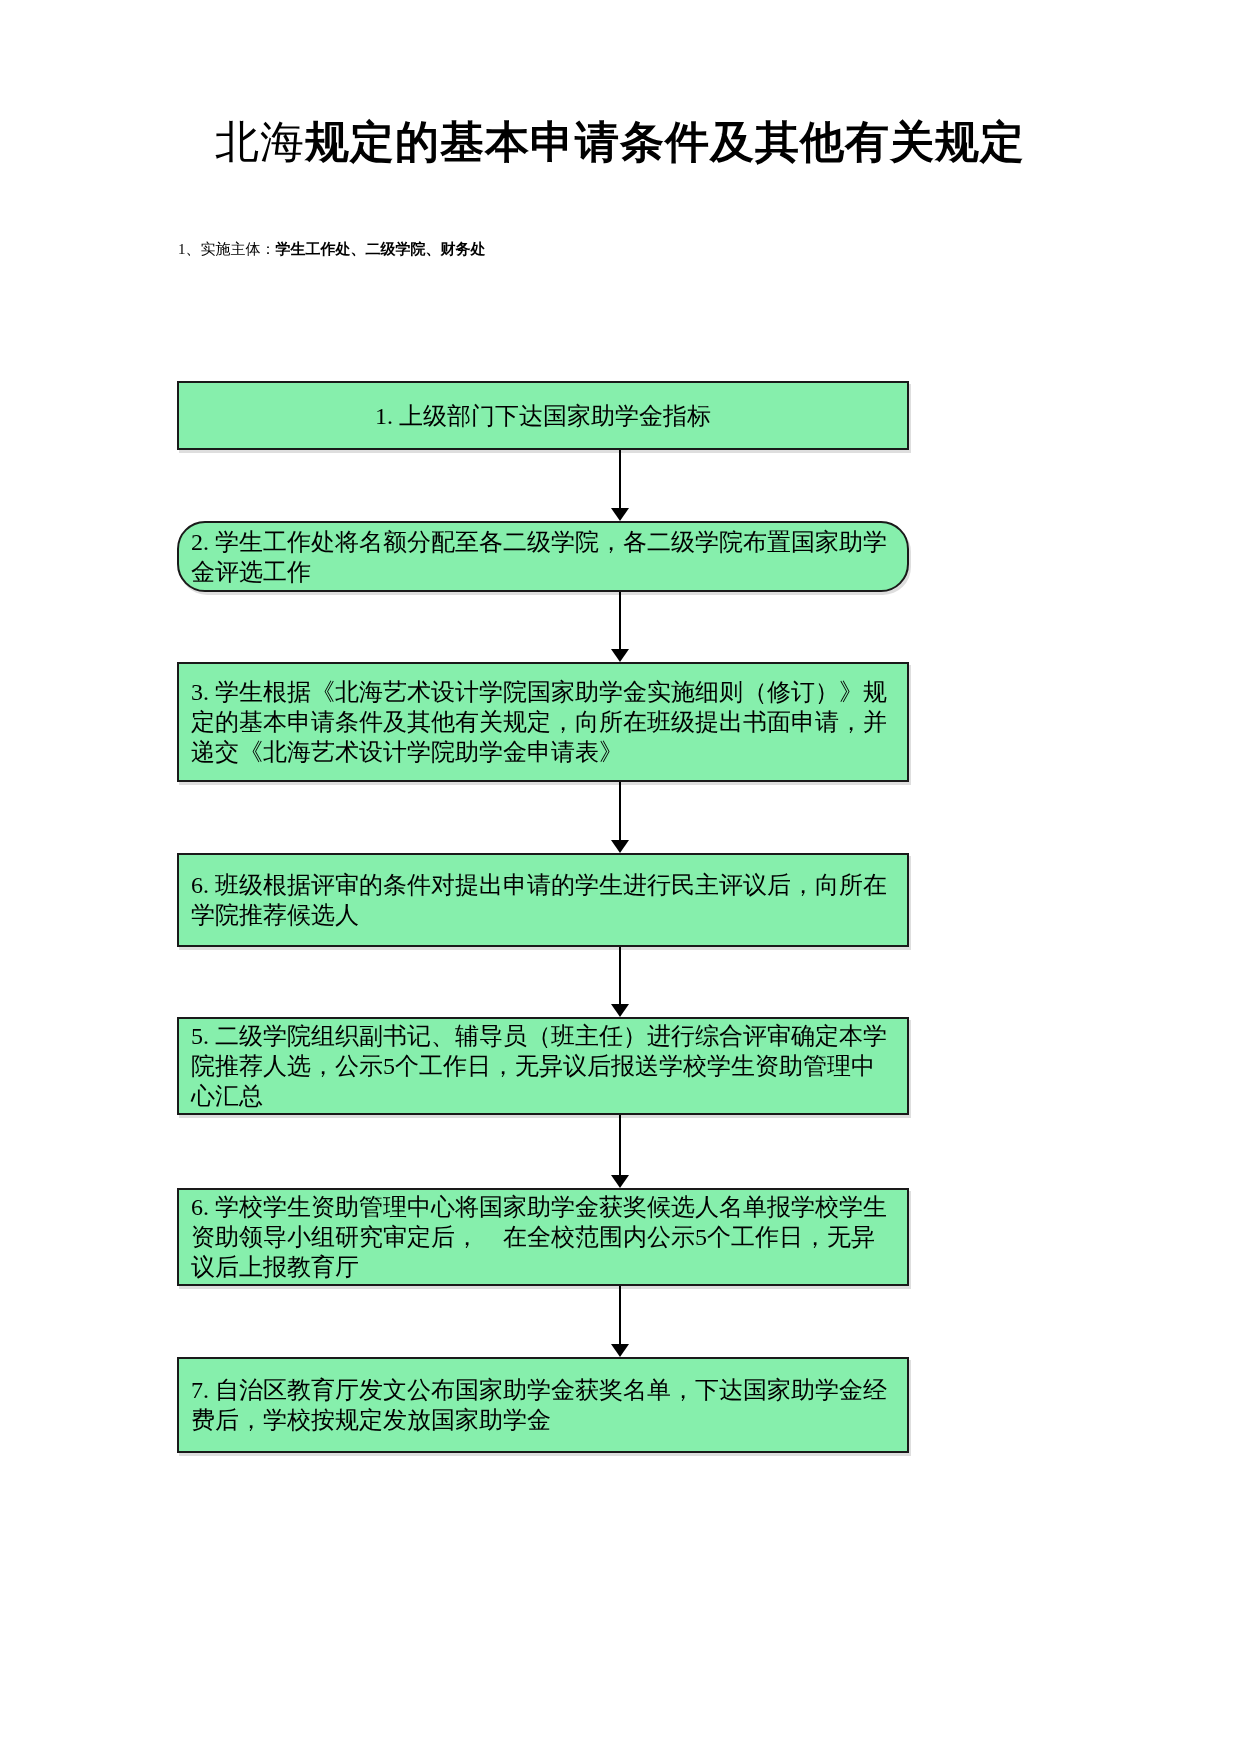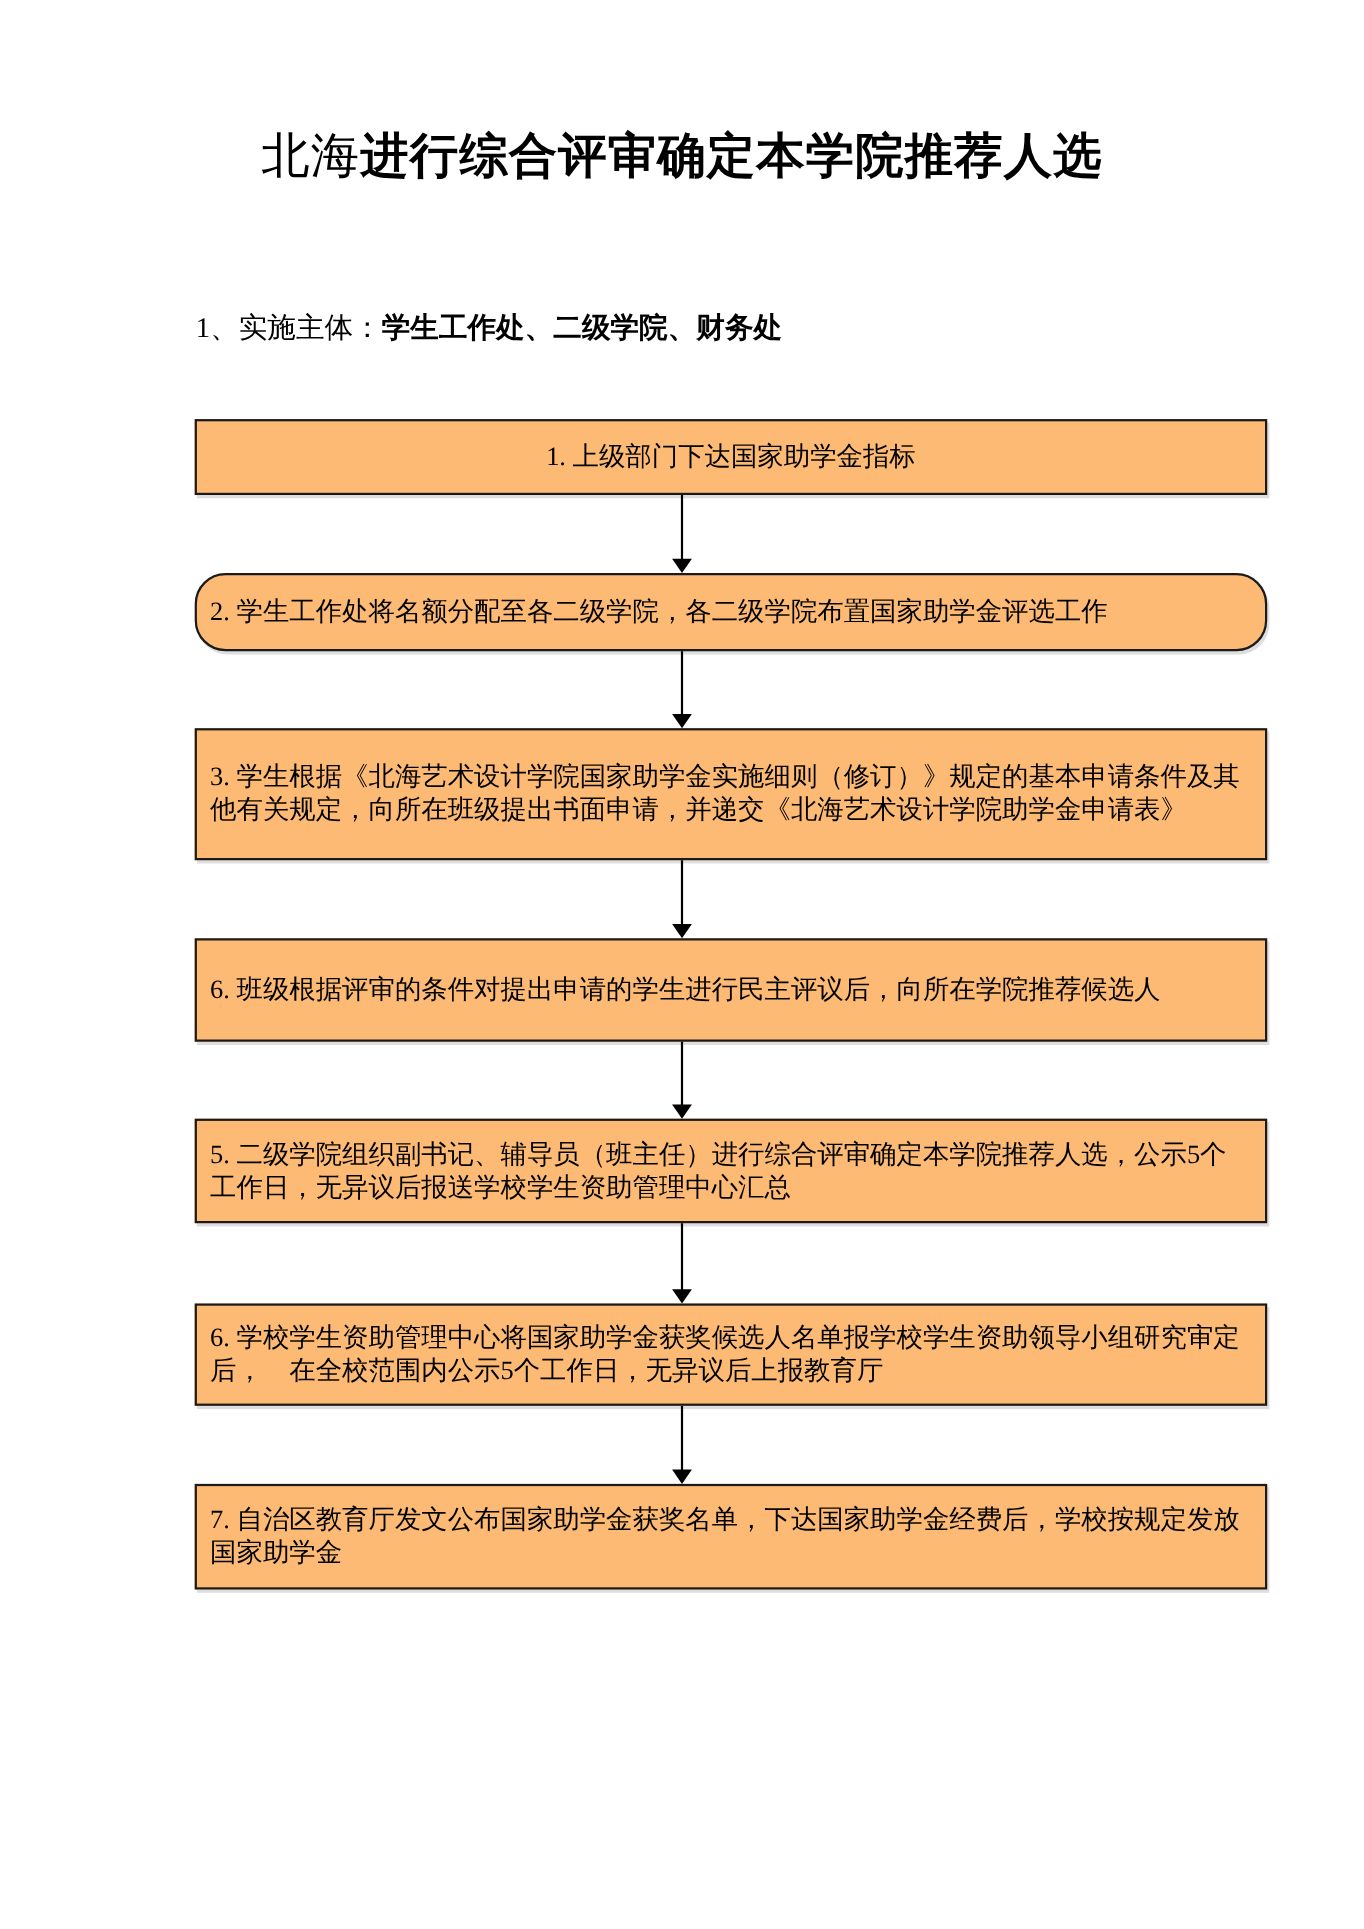--- a/index.html
+++ b/index.html
@@ -29,45 +29,44 @@
     letter-spacing: 1px;
   }
   .title .title-heavy {
     font-weight: 400;
   }
   .intro {
     position: absolute;
     left: 178px;
     top: 234px;
     font-family: "Liberation Serif", "DejaVu Serif", serif;
-    font-size: 26px;
+    font-size: 15px;
     line-height: 30px;
-    margin-top: 48px;
   }
   .intro-line + .intro-line {
     margin-top: 12px;
   }
   .intro-label {
     font-weight: 400;
   }
   .intro-value {
     font-weight: 700;
     font-family: "Liberation Sans", "DejaVu Sans", sans-serif;
   }
   .flow {
     position: absolute;
     left: 177px;
     top: 381px;
     width: 885px;
   }
   .box {
     box-sizing: border-box;
-    width: 975px;
+    width: 732px;
     border: 2px solid #1a1a1a;
-    background: #fdba74;
+    background: #86efac;
     display: flex;
     align-items: center;
     padding: 2px 12px;
     font-family: "Liberation Serif", "DejaVu Serif", serif;
     font-size: 24px;
     line-height: 30px;
     color: #000000;
     box-shadow: 2px 3px 0 rgba(0, 0, 0, 0.13);
   }
   .box.center {
@@ -110,21 +109,21 @@
     border-left: 9px solid transparent;
     border-right: 9px solid transparent;
     border-top: 13px solid #000000;
   }
 </style>
 </head>
 <body>
 
 <div class="page">
 
-  <h1 class="title"><span class="title-heavy">北海</span><span>进行综合评审确定本学院推荐人选</span></h1>
+  <h1 class="title"><span class="title-heavy">北海</span><span>规定的基本申请条件及其他有关规定</span></h1>
 
   <div class="intro">
     <div class="intro-line">
       <span class="intro-label">1、实施主体：</span><span class="intro-value">学生工作处、二级学院、财务处</span>
     </div>
   </div>
 
   <div class="flow">
 
     <div class="box b1 center">

